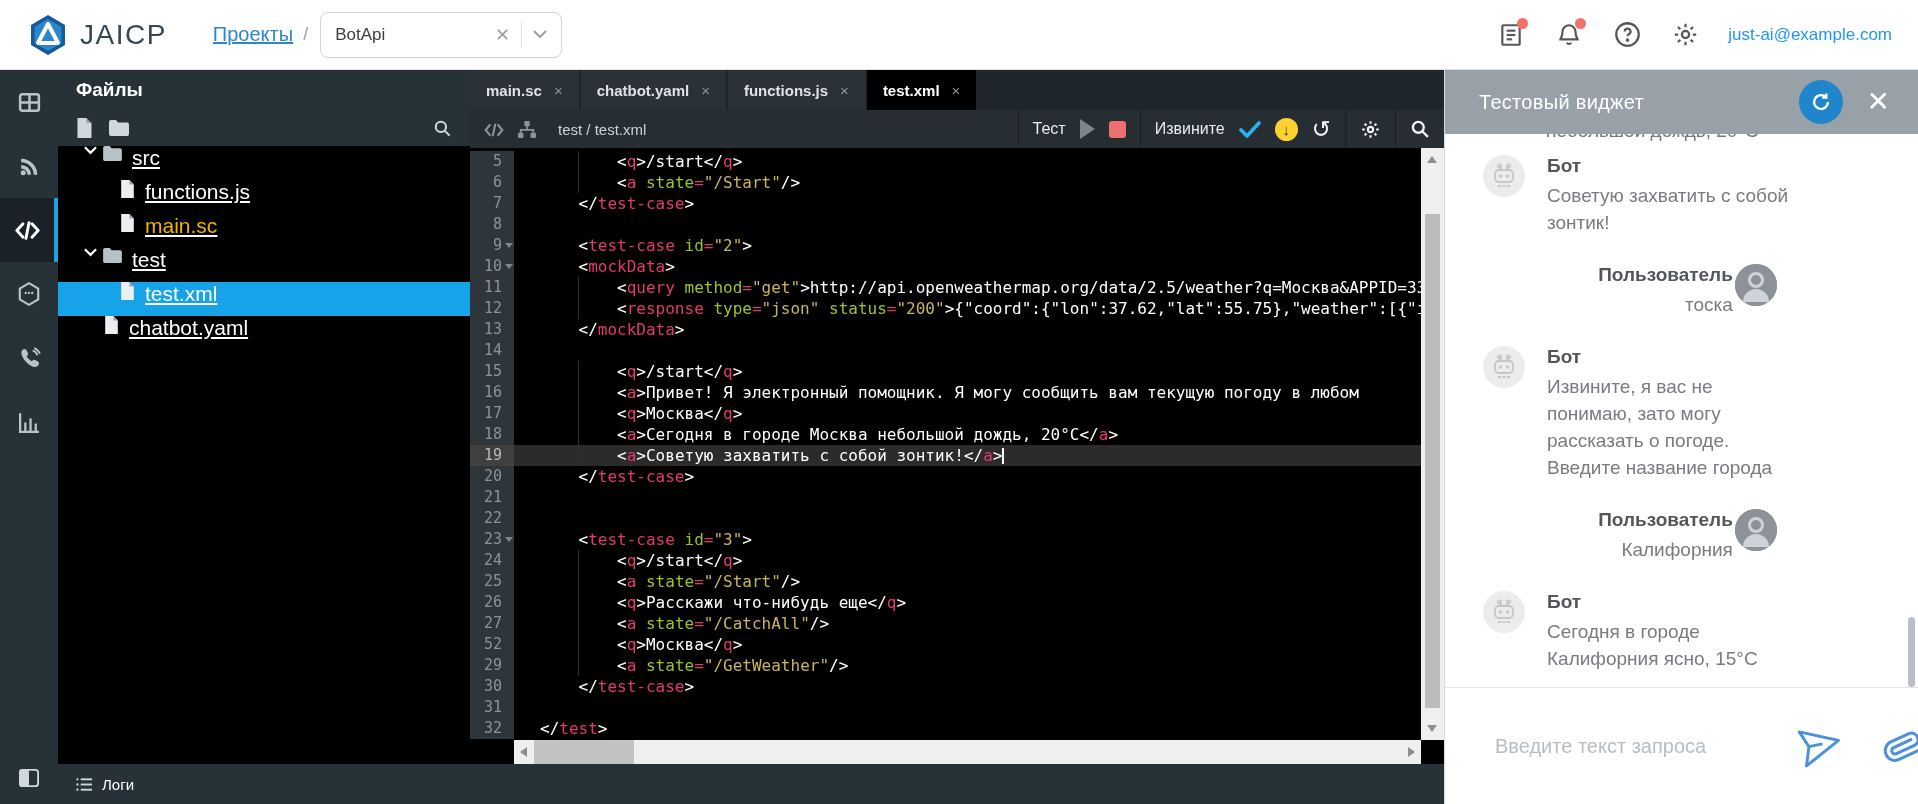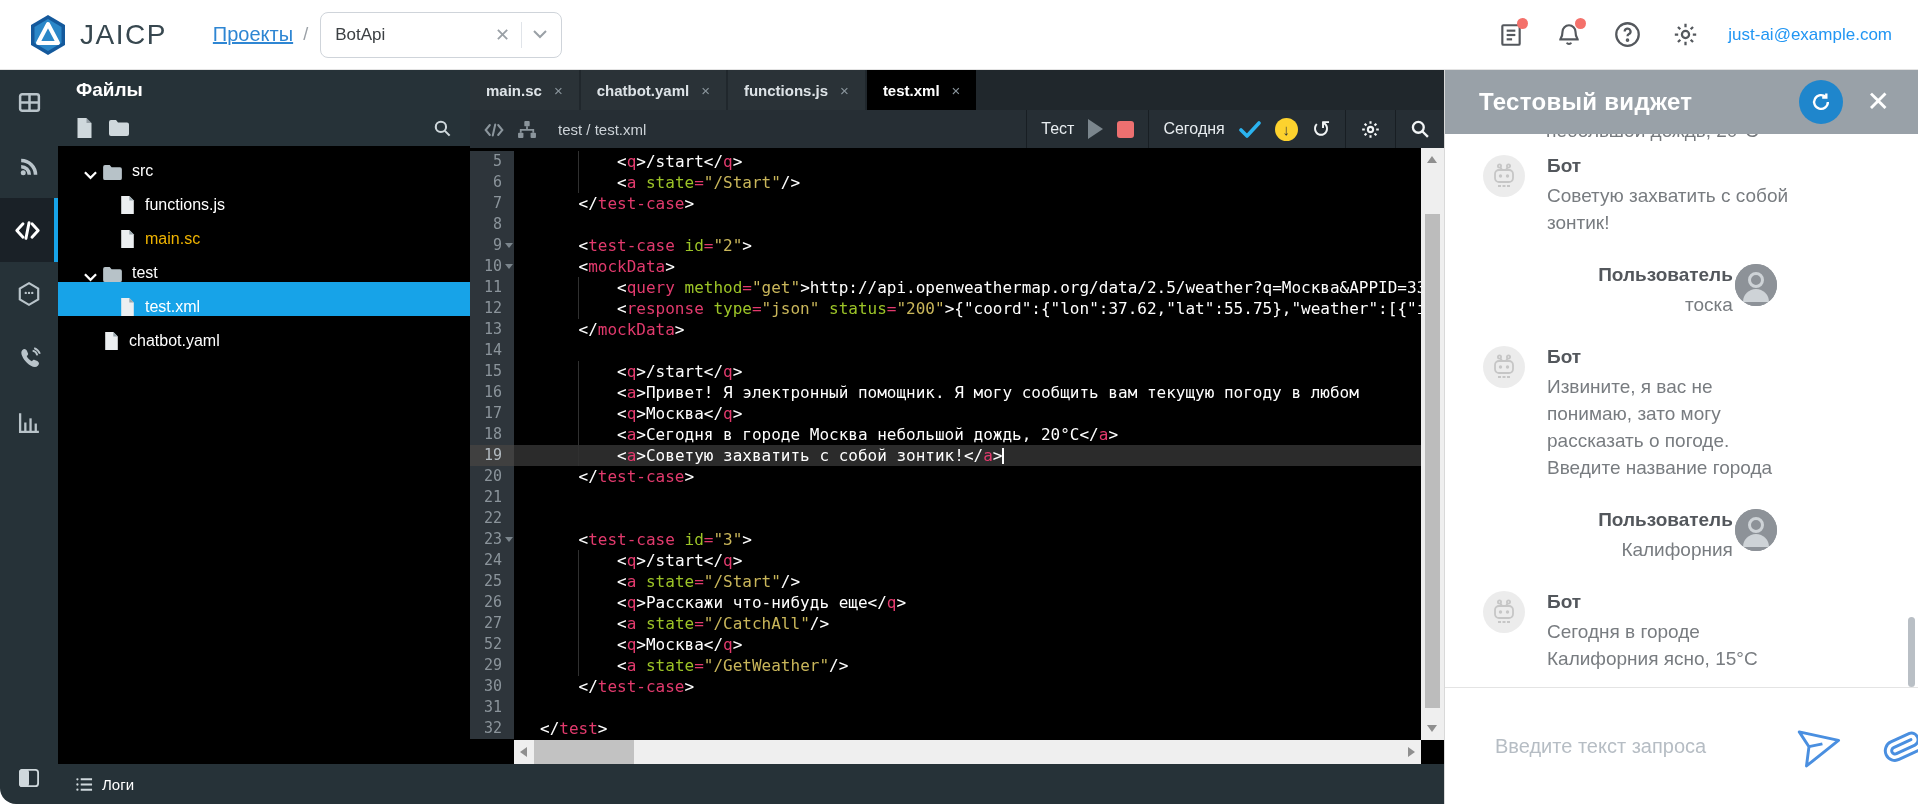--- a/index.html
+++ b/index.html
@@ -1,18 +1,18 @@
 <!DOCTYPE html>
 <html><head>
 <meta charset="utf-8">
 <style>
   * { margin:0; padding:0; box-sizing:border-box; }
   html,body { width:1918px; height:804px; }
   body { font-family:"Liberation Sans", sans-serif; background:#fff; overflow:hidden; }
-  .app { position:relative; width:1918px; height:804px; overflow:hidden; background:#fff;border-radius:16px; }
+  .app { position:relative; width:1918px; height:804px; overflow:hidden; background:#fff; }
 
   
   .topbar { position:absolute; left:0; top:0; width:1918px; height:70px; background:#fff;
             display:flex; align-items:center; padding:0 26px; border-bottom:1px solid #e3e3e3; z-index:30; }
   .brand { display:flex; align-items:center; gap:10px; }
   .brand-name { font-size:28px; color:#37474f; letter-spacing:1.5px; }
   .crumbs { display:flex; align-items:center; margin-left:46px; gap:10px; }
   .crumb-link { color:#2e86d3; text-decoration:underline; font-size:20px; cursor:pointer; }
   .crumb-sep { color:#9aa0a6; font-size:18px; }
   .proj-select { margin-left:12px; width:242px; height:46px; border:1px solid #cfd4da; border-radius:8px;
@@ -33,21 +33,21 @@
   .side-toggle { position:absolute; bottom:6px; left:0; width:58px; height:40px; display:flex; align-items:center; justify-content:center; color:#cfd8dc; cursor:pointer; }
 
   
   .files { position:absolute; left:58px; top:70px; width:412px; height:694px; background:#000; display:flex; flex-direction:column; z-index:10; }
   .files-head { height:40px; background:#263238; color:#fff; font-size:19px; font-weight:bold;
                 display:flex; align-items:center; padding-left:18px; flex:0 0 auto; }
   .files-tools { height:36px; background:#263238; display:flex; align-items:center; padding:0 18px; gap:16px; flex:0 0 auto; }
   .files-tools .grow { flex:1; }
   .tool-ico { color:#cfd8dc; display:flex; cursor:pointer; }
   .tree { flex:1; background:#000; overflow:hidden; }
-  .tree-row { height:34px; display:flex; align-items:flex-end; color:#fff; font-size:16px; cursor:pointer; position:relative; }
+  .tree-row { height:34px; display:flex; align-items:flex-start; color:#fff; font-size:21px; cursor:pointer; position:relative;text-decoration:underline; }
   .tree-row.selected { background:#17a3e8; }
   .tree-row .chev { display:flex; margin-right:6px; color:#fff; }
   .tree-row .t-ico { display:flex; margin-right:10px; }
   .tree-row.modified .t-label { color:#f0b400; }
 
   
   .bottombar { position:absolute; left:58px; bottom:0; width:1386px; height:40px; background:#263238;
                display:flex; align-items:center; padding-left:18px; gap:9px; color:#fff; font-size:15px; z-index:12; cursor:pointer; }
 
   
@@ -88,21 +88,21 @@
   .tri-r { position:absolute; right:6px; top:7px; width:0; height:0; border-top:5px solid transparent; border-bottom:5px solid transparent; border-left:7px solid #8f8f8f; }
   .vsb { position:absolute; right:0; top:78px; width:23px; height:592px; background:#efefef; }
   .vsb-thumb { position:absolute; left:4px; top:66px; width:15px; height:494px; background:#bcbcbc; cursor:pointer; }
   .tri-u { position:absolute; left:6px; top:8px; width:0; height:0; border-left:5px solid transparent; border-right:5px solid transparent; border-bottom:7px solid #8f8f8f; }
   .tri-d { position:absolute; left:6px; bottom:8px; width:0; height:0; border-left:5px solid transparent; border-right:5px solid transparent; border-top:7px solid #8f8f8f; }
   .sb-corner { position:absolute; right:0; bottom:0; width:23px; height:24px; background:#000; }
 
   
   .widget { position:absolute; right:0; top:70px; width:474px; height:734px; background:#fff; border-left:1px solid #d9d9d9; z-index:25; }
   .whead { height:64px; background:#99a1a8; display:flex; align-items:center; padding:0 28px 0 34px; }
-  .wtitle { color:#fff; font-size:24px; font-weight:bold; letter-spacing:0.3px; }
+  .wtitle { color:#fff; font-size:20px; font-weight:normal; letter-spacing:0.3px; }
   .wrefresh { margin-left:auto; width:44px; height:44px; border-radius:50%; background:#1f86cc; display:flex; align-items:center; justify-content:center; cursor:pointer; }
   .wclose { margin-left:24px; color:#fff; font-size:28px; line-height:1; cursor:pointer; font-family:"DejaVu Sans", sans-serif; }
   .chat { position:absolute; top:64px; left:0; right:0; bottom:117px; overflow:hidden; background:#fff; }
   .sliver { height:11px; overflow:hidden; position:relative; }
   .sliver span { position:absolute; top:-14px; left:101px; font-size:19px; color:#75797d; white-space:nowrap; }
   .msg { display:flex; padding:10px 26px 18px 38px; gap:22px; }
   .avatar { width:42px; height:42px; border-radius:50%; flex:0 0 42px; display:flex; align-items:center; justify-content:center; }
   .avatar.bot { background:#ececec; }
   .avatar.user { background:#8d9298; }
   .mname { font-size:19px; font-weight:bold; color:#53575c; margin-bottom:5px; }
@@ -363,21 +363,21 @@
           </svg>
         <span class="etb-path">test / test.xml</span>
       </div>
       <div class="etb-right">
         <div class="etb-group">
           <span class="etb-label">Тест</span>
           <span class="play-tri"></span>
           <span class="stop-sq"></span>
         </div>
         <div class="etb-group">
-          <span class="etb-label">Сегодня</span>
+          <span class="etb-label">Извините</span>
           <svg width="22" height="17" viewBox="0 0 22 17" fill="none" stroke="#2bb3ef" stroke-width="3.6" stroke-linecap="round" stroke-linejoin="round">
               <polyline points="2,9 8,15 20,2"></polyline>
             </svg>
           <span class="ycircle">↓</span>
           <span class="undo-ico">↺</span>
         </div>
         <div class="etb-group">
           <span class="white-ico">
             <svg width="21" height="21" viewBox="0 0 24 24" fill="none" stroke="currentColor" stroke-width="2.4">
                 <circle cx="12" cy="12" r="3"></circle>

